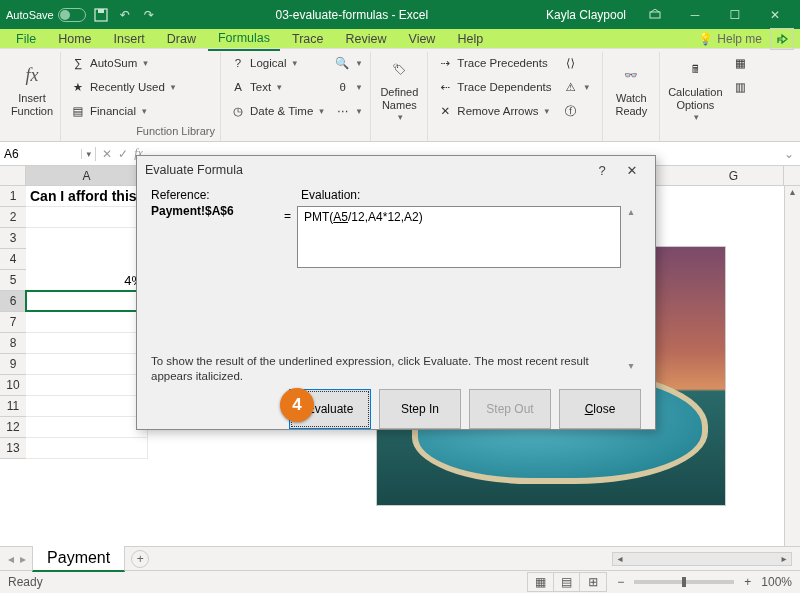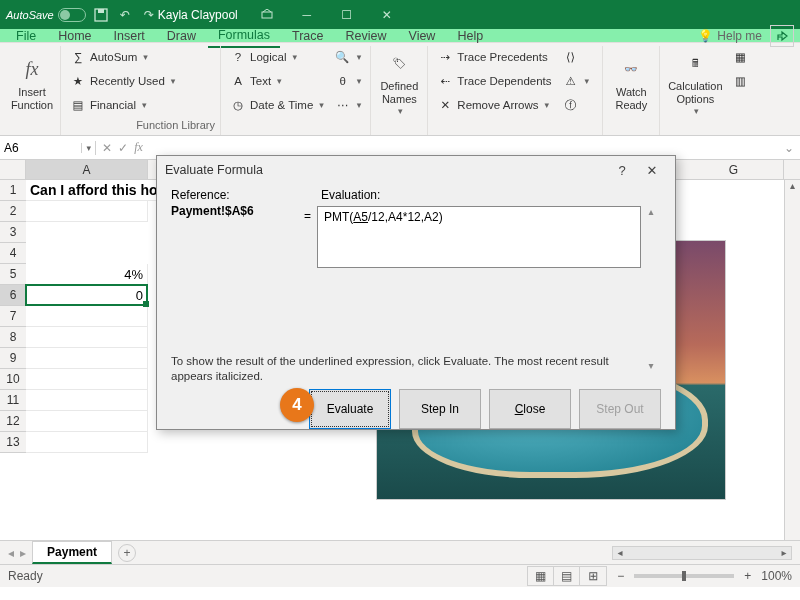--- a/index.html
+++ b/index.html
@@ -1,27 +1,27 @@
 <!DOCTYPE html>
 <html><head>
 <meta charset="utf-8">
 <style>
   * { box-sizing: border-box; margin: 0; padding: 0; font-family: "Segoe UI", Arial, sans-serif; }
   body { width: 800px; height: 600px; background: #fff; position: relative; overflow: hidden; font-size: 12px; }
   .titlebar { height: 29px; background: #0f7a3f; color: #fff; display: flex; align-items: center; padding: 0 6px; }
   .titlebar .qat { display: flex; align-items: center; gap: 6px; }
-  .titlebar .qat .autosave { display: flex; align-items: center; gap: 4px; font-size: 11px; font-style: italic; }
+  .titlebar .qat .autosave { display: flex; align-items: center; gap: 4px; font-size: 11px; }
   .titlebar .qat .toggle { width: 28px; height: 14px; border: 1px solid #8bc9a4; border-radius: 7px; position: relative; }
   .titlebar .qat .toggle::after { content: ""; position: absolute; left: 1px; top: 1px; width: 10px; height: 10px; border-radius: 50%; background: #8bc9a4; }
   .titlebar .qat .iconbtn { width: 18px; height: 18px; display: flex; align-items: center; justify-content: center; color: #c5e6d2; }
   .titlebar .doc-title { flex: 1; text-align: center; font-size: 12px; color: #fff; }
   .titlebar .user { font-size: 12px; margin-right: 10px; }
   .titlebar .winbtns { display: flex; gap: 2px; }
   .titlebar .winbtn { width: 38px; height: 24px; display: flex; align-items: center; justify-content: center; color: #c5e6d2; }
-  .menubar { height: 14px; background: #86efac; display: flex; align-items: center; padding: 6px 6px; gap: 2px; border-bottom: 1px solid #e1dfdd; }
+  .menubar { height: 20px; background: #bef264; display: flex; align-items: center; padding: 6px 6px; gap: 2px; border-bottom: 1px solid #e1dfdd; }
   .menubar .tab { padding: 4px 10px; font-size: 12.5px; color: #444; }
   .menubar .tab.file { color: #0f7a3f; font-weight: 400; }
   .menubar .tab.active { color: #0f7a3f; border-bottom: 2px solid #0f7a3f; }
   .menubar .spacer { flex: 1; }
   .menubar .tellme { display: flex; align-items: center; gap: 4px; color: #666; }
   .menubar .sharebox { width: 24px; height: 22px; border: 1px solid #d0d0d0; margin-left: 6px; display:flex; align-items:center; justify-content:center; color:#0f7a3f; }
   .ribbon { height: 93px; background: #f3f2f1; border-bottom: 1px solid #d0d0d0; display: flex; padding: 3px 4px 0 4px; gap: 0; }
   .rgroup { border-right: 1px solid #e1dfdd; padding: 0 5px; display: flex; flex-direction: column; }
   .rgroup .body { flex: 1; display: flex; gap: 3px; }
   .rgroup .label { text-align: right; font-size: 11px; color: #666; height: 16px; overflow:hidden; }
@@ -50,33 +50,33 @@
   .selcell::after { content:""; position:absolute; right:-3px; bottom:-3px; width:6px; height:6px; background:#0f7a3f; }
   .poolpic { position:absolute; left:350px; top:60px; width:350px; height:260px; overflow:hidden; border:1px solid #ccc; }
   .poolpic .sky { position:absolute; inset:0; background: linear-gradient(#7a4a6a, #b76a5a 40%, #d89060 55%, #2a6a6a 56%, #1a4a4a); }
   .poolpic .pool { position:absolute; left:10%; right:5%; bottom:8%; height:45%; background: radial-gradient(ellipse at 40% 40%, #5ab8c8, #1a7a8a); border-radius: 40% 50% 45% 40%; border: 6px solid #d8c8a0; }
   .poolpic .umbrella { position:absolute; left:14%; top:38%; width:26px; height:26px; background:#d86a2a; border-radius:50%; }
   .poolpic .bldg { position:absolute; left:5%; top:30%; width:60%; height:25%; background: linear-gradient(#4a6a5a,#2a4a3a); }
   .scroll-v { position:absolute; right:0; top:20px; bottom:0; width:16px; background:#f3f2f1; border-left:1px solid #d0d0d0;}
   .scroll-v .up, .scroll-v .down { height:16px; text-align:center; color:#666; font-size:10px;}
   .sheet-tabs { height: 24px; background: #f3f2f1; display: flex; align-items: center; border-top: 1px solid #d0d0d0; padding: 0 8px; gap: 6px; }
   .sheet-tabs .nav { color:#999; }
-  .sheet-tabs .tab { padding: 3px 14px; background: #fff; border: 1px solid #d0d0d0; border-bottom: 2px solid #0f7a3f; font-size: 12px; font-weight:700; }
+  .sheet-tabs .tab { padding: 3px 14px; background: #fff; border: 1px solid #d0d0d0; border-bottom: 2px solid #0f7a3f; font-size: 16px; font-weight:400; }
   .sheet-tabs .add { width:18px; height:18px; border:1px solid #ccc; border-radius:50%; text-align:center; line-height:16px; color:#666;}
   .sheet-tabs .hscroll { margin-left:auto; width:180px; height:14px; background:#e8e8e8; border:1px solid #d0d0d0; display:flex;}
   .sheet-tabs .hscroll .l,.sheet-tabs .hscroll .r{width:14px;text-align:center;color:#666;font-size:10px;}
   .statusbar { height: 23px; background: #f3f2f1; border-top: 1px solid #d0d0d0; display: flex; align-items: center; padding: 0 8px; font-size: 12px; color: #555; gap: 10px; }
   .statusbar .spacer { flex:1; }
   .statusbar .viewbtns { display:flex; border:1px solid #d0d0d0;}
   .statusbar .viewbtns span { width:26px; height:18px; border-right:1px solid #d0d0d0; display:flex; align-items:center; justify-content:center;}
   .statusbar .viewbtns span:last-child{border-right:none;}
   .statusbar .slider { width:100px; height:4px; background:#ccc; position:relative;}
   .statusbar .slider::after { content:""; position:absolute; left:48%; top:-3px; width:4px; height:10px; background:#666;}
   
-  .dialog { position: absolute; left: 156px; top: 155px; width: 520px; height: 275px; background: #f0f0f0; border: 1px solid #888; box-shadow: 3px 3px 10px rgba(0,0,0,.25); display:flex; flex-direction:column; }
+  .dialog { position: absolute; left: 136px; top: 155px; width: 520px; height: 275px; background: #f0f0f0; border: 1px solid #888; box-shadow: 3px 3px 10px rgba(0,0,0,.25); display:flex; flex-direction:column; }
   .dialog .dtitle { height: 28px; display: flex; align-items: center; padding: 0 8px; font-size: 12.5px; color: #333; }
   .dialog .dtitle .sp { flex:1; }
   .dialog .dtitle .dbtn { width: 30px; text-align: center; color: #444; font-size: 13px; }
   .dialog .dbody { flex:1; padding: 4px 14px 8px 14px; position:relative; }
   .dialog .row1 { display:flex; gap: 20px; margin-bottom: 2px;}
   .dialog .row1 .reflbl { width: 130px; font-size: 12px; }
   .dialog .row1 .evallbl { font-size: 12px; }
   .dialog .refval { font-size: 12px; font-weight: 700; }
   .dialog .evalbox { position:absolute; left:160px; top:22px; right:34px; height:62px; background:#fff; border:1px solid #888; padding:3px 6px; font-size:12px; }
   .dialog .evalbox .eq { position:absolute; left:-14px; top:2px; }
@@ -103,20 +103,21 @@
     </div>
     <span class="iconbtn">
         <svg width="14" height="14">
           <rect x="1" y="1" width="12" height="12" fill="none" stroke="#c5e6d2" stroke-width="1.3"></rect>
           <rect x="4" y="1" width="6" height="4" fill="#c5e6d2"></rect>
         </svg>
       </span>
     <span class="iconbtn">↶</span>
     <span class="iconbtn">↷</span>
   </div>
+  <div class="doc-title">03-evaluate-formulas - Excel</div>
   <div class="user">Kayla Claypool</div>
   <div class="winbtns">
     <span class="winbtn">
         <svg width="12" height="12">
           <rect x="1" y="3" width="10" height="6" fill="none" stroke="#c5e6d2"></rect>
           <path d="M2 3 L6 0 L10 3" fill="none" stroke="#c5e6d2"></path>
         </svg>
       </span>
     <span class="winbtn">─</span>
     <span class="winbtn">☐</span>
@@ -404,18 +405,18 @@
     <div class="vscroll">
         <span>▴</span>
         <span style="height:138px"></span>
         <span>▾</span>
       </div>
     <div class="hint">To show the result of the underlined expression, click Evaluate.  The most recent result appears italicized.</div>
   </div>
   <div class="dbtns">
     <button class="primary">Evaluate</button>
     <button>Step In</button>
+    <button disabled="">Step Out</button>
     <button><span style="text-decoration:underline">C</span>lose</button>
-    <button disabled="">Step Out</button>
   </div>
 </div>
 
 <div class="callout">4</div>
 
 </body></html>

